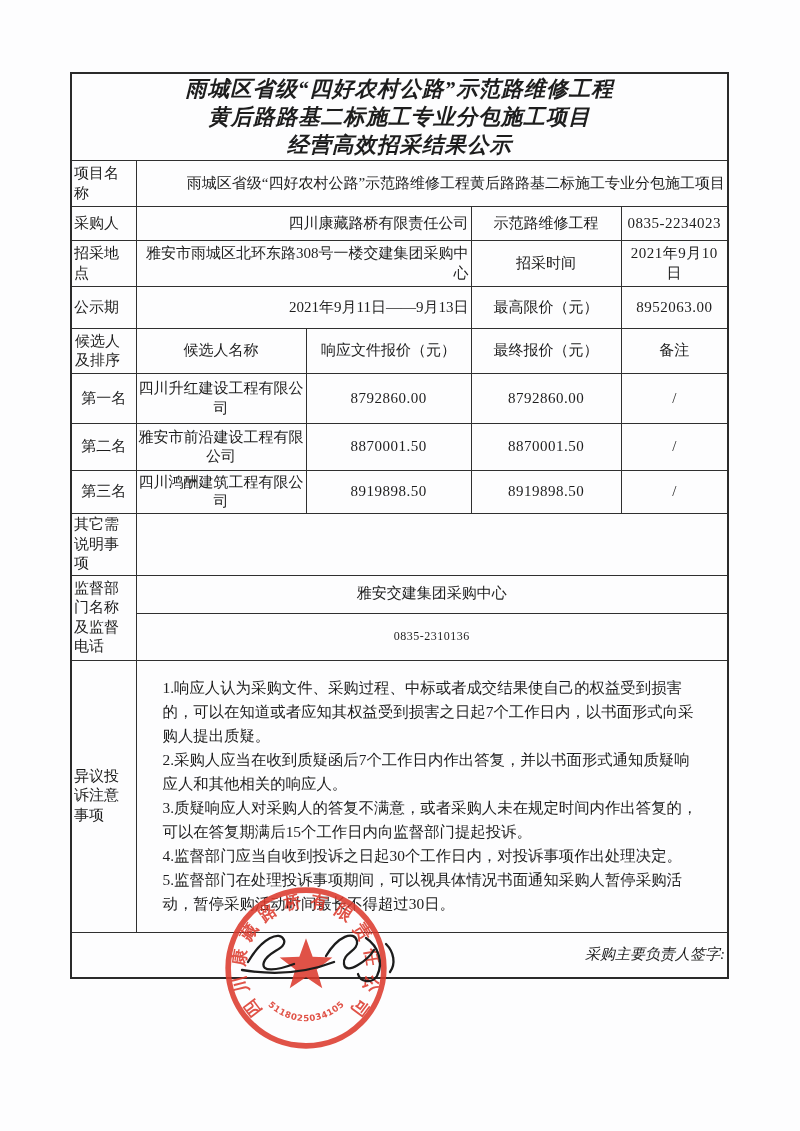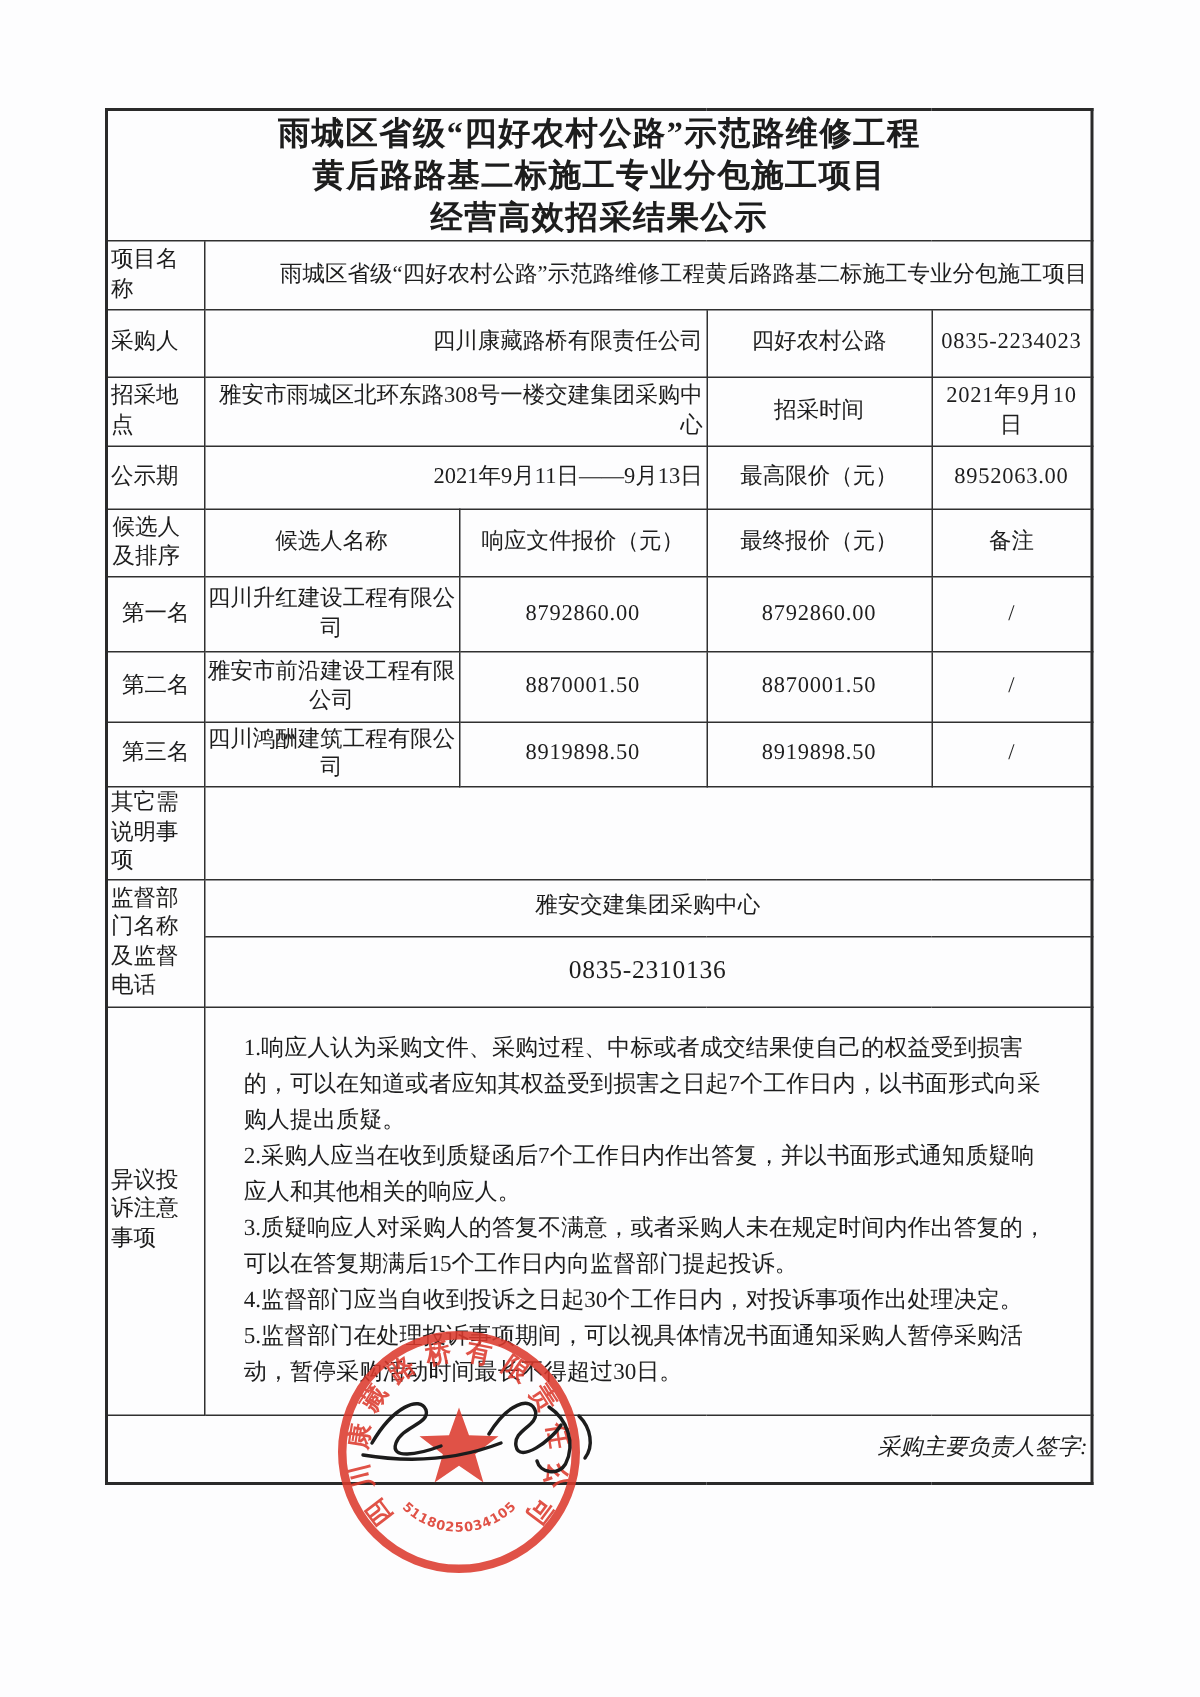--- a/index.html
+++ b/index.html
@@ -21,23 +21,23 @@
   }
   table.doc td{
     border:1.5px solid #303030;
     padding:1px 2px;
     vertical-align:middle;
     word-break:break-all;
     overflow:hidden;
     font-size:15px;
     line-height:1.3;
   }
-  tr.r-title{height:84px;}
+  tr.r-title{height:84px;font-style:italic;}
   tr.r-project{height:46px;}
-  tr.r-purchaser{height:45px;}
+  tr.r-purchaser{height:34px;}
   tr.r-location{height:46px;}
   tr.r-period{height:42px;}
   tr.r-chead{height:45px;}
   tr.r-c1{height:50px;margin-left:41px;}
   tr.r-c2{height:47px;padding-left:12px;}
   tr.r-c3{height:43px;}
   tr.r-other{height:42px;}
   tr.r-sup1{height:38px;}
   tr.r-sup2{height:47px;}
   tr.r-objection{height:272px;}
@@ -100,21 +100,21 @@
     </tr>
 
     <tr class="r-project">
       <td class="lbl">项目名称</td>
       <td class="val-left" colspan="4">雨城区省级“四好农村公路”示范路维修工程黄后路路基二标施工专业分包施工项目</td>
     </tr>
 
     <tr class="r-purchaser">
       <td class="lbl">采购人</td>
       <td class="val-left" colspan="2">四川康藏路桥有限责任公司</td>
-      <td class="center">四好农村公路</td>
+      <td class="center">示范路维修工程</td>
       <td class="num">0835-2234023</td>
     </tr>
 
     <tr class="r-location">
       <td class="lbl">招采地点</td>
       <td class="val-left" colspan="2">雅安市雨城区北环东路308号一楼交建集团采购中心</td>
       <td class="center">招采时间</td>
       <td class="num">2021年9月10日</td>
     </tr>
 
@@ -158,21 +158,21 @@
     <tr class="r-other">
       <td class="lbl">其它需说明事项</td>
       <td class="val-left" colspan="4"></td>
     </tr>
 
     <tr class="r-sup1">
       <td class="lbl" rowspan="2">监督部门名称及监督电话</td>
       <td class="center" colspan="4">雅安交建集团采购中心</td>
     </tr>
     <tr class="r-sup2">
-      <td class="num" colspan="4" style="font-size:17px">0835-2310136</td>
+      <td class="num" colspan="4" style="font-size:12px">0835-2310136</td>
     </tr>
 
     <tr class="r-objection">
       <td class="lbl">异议投诉注意事项</td>
       <td colspan="4">
         <div class="objection-body">
           <p>1.响应人认为采购文件、采购过程、中标或者成交结果使自己的权益受到损害的，可以在知道或者应知其权益受到损害之日起7个工作日内，以书面形式向采购人提出质疑。</p>
           <p>2.采购人应当在收到质疑函后7个工作日内作出答复，并以书面形式通知质疑响应人和其他相关的响应人。</p>
           <p>3.质疑响应人对采购人的答复不满意，或者采购人未在规定时间内作出答复的，可以在答复期满后15个工作日内向监督部门提起投诉。</p>
           <p>4.监督部门应当自收到投诉之日起30个工作日内，对投诉事项作出处理决定。</p>

